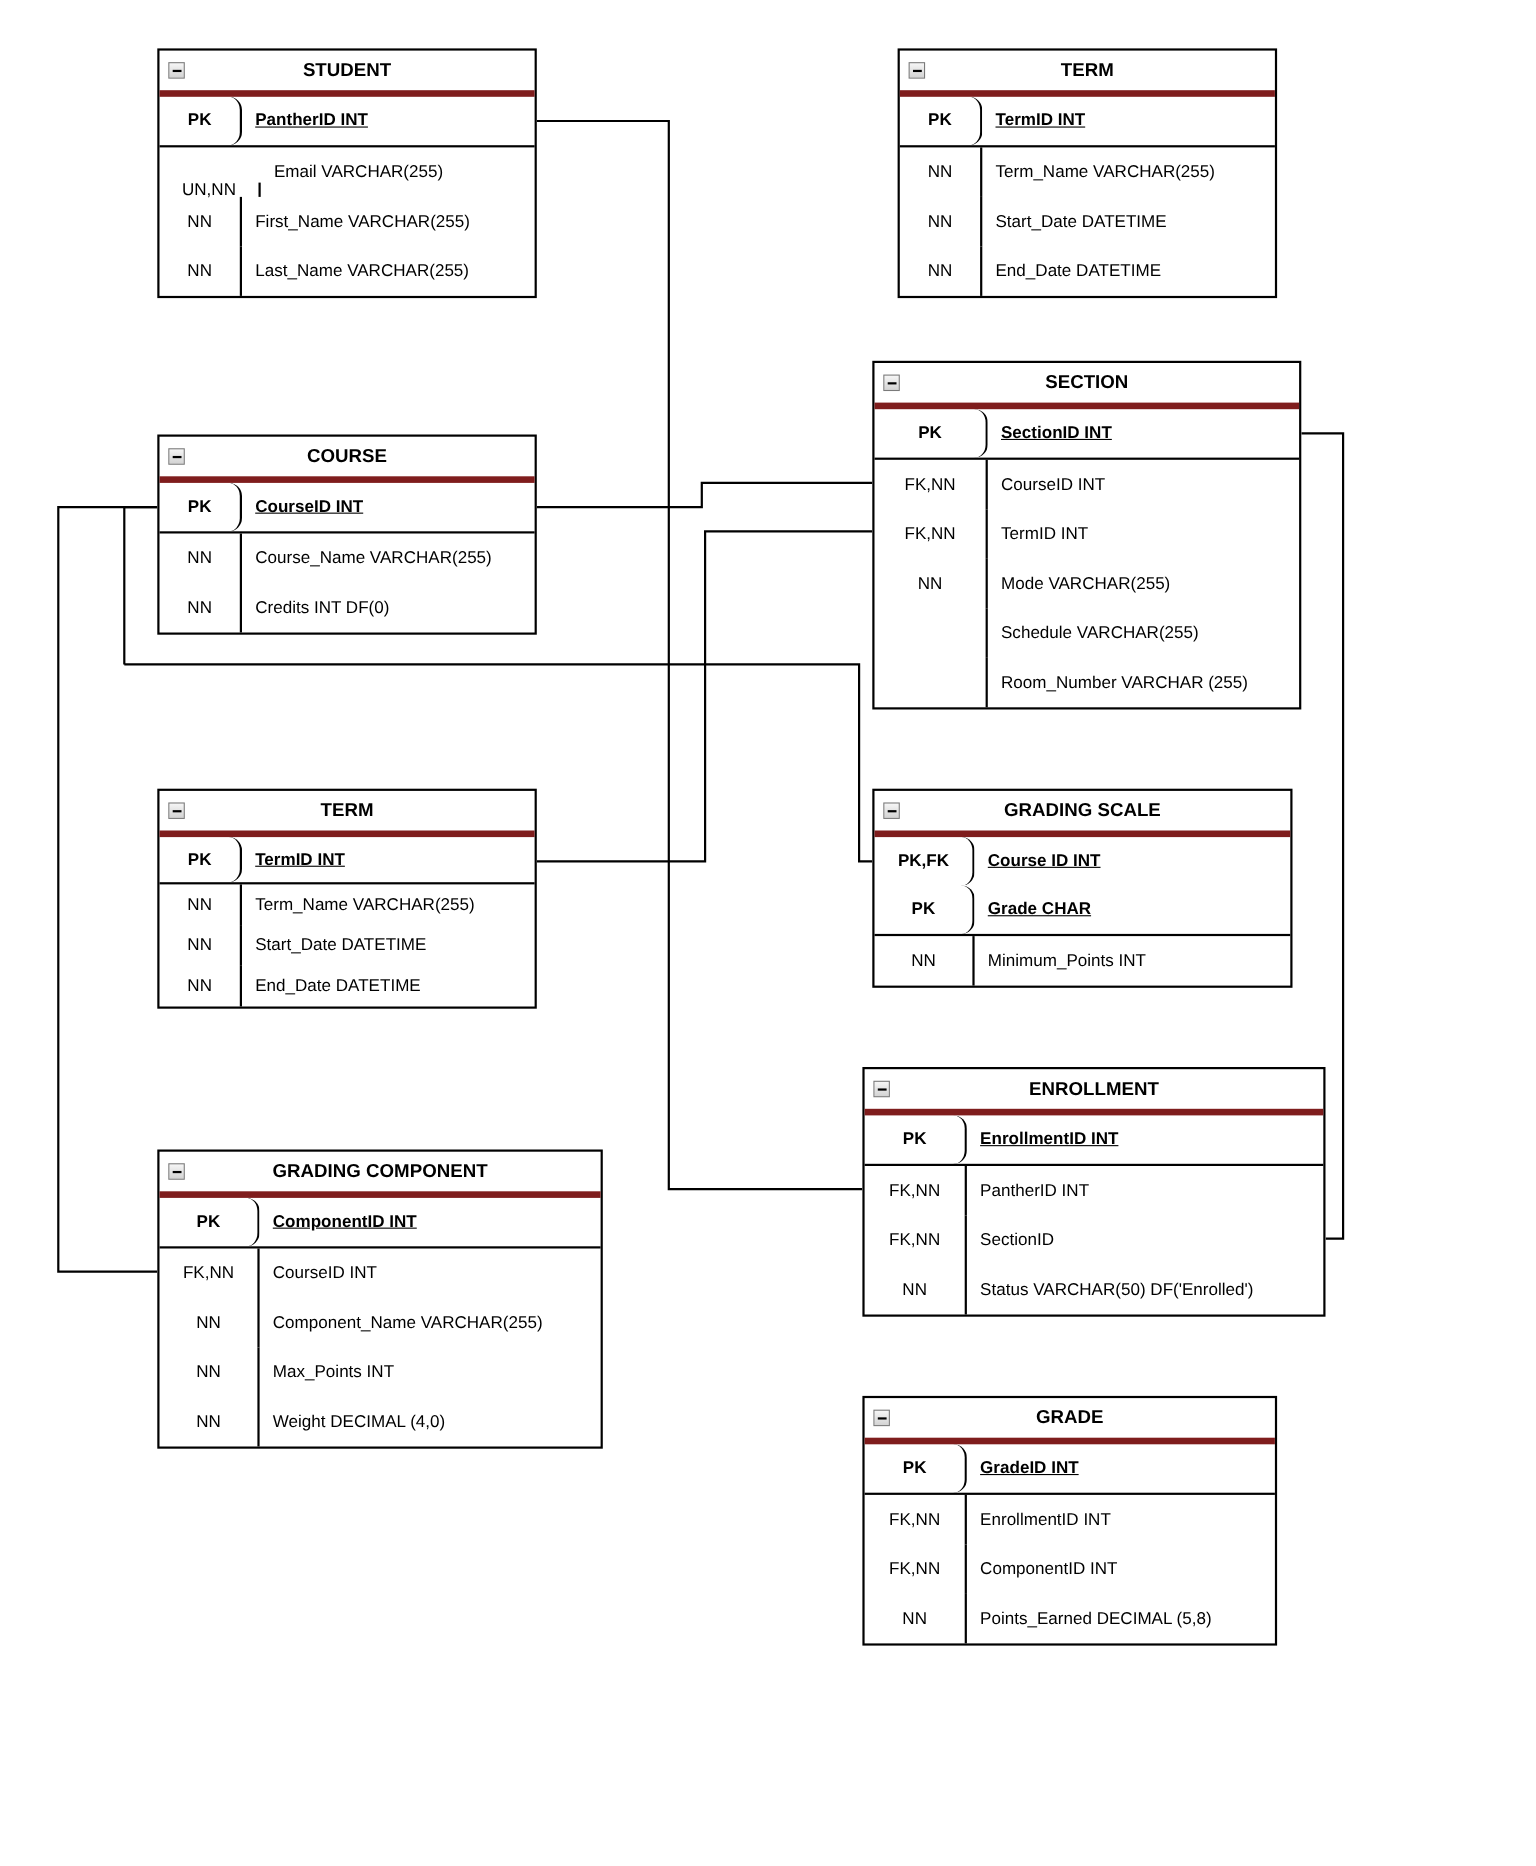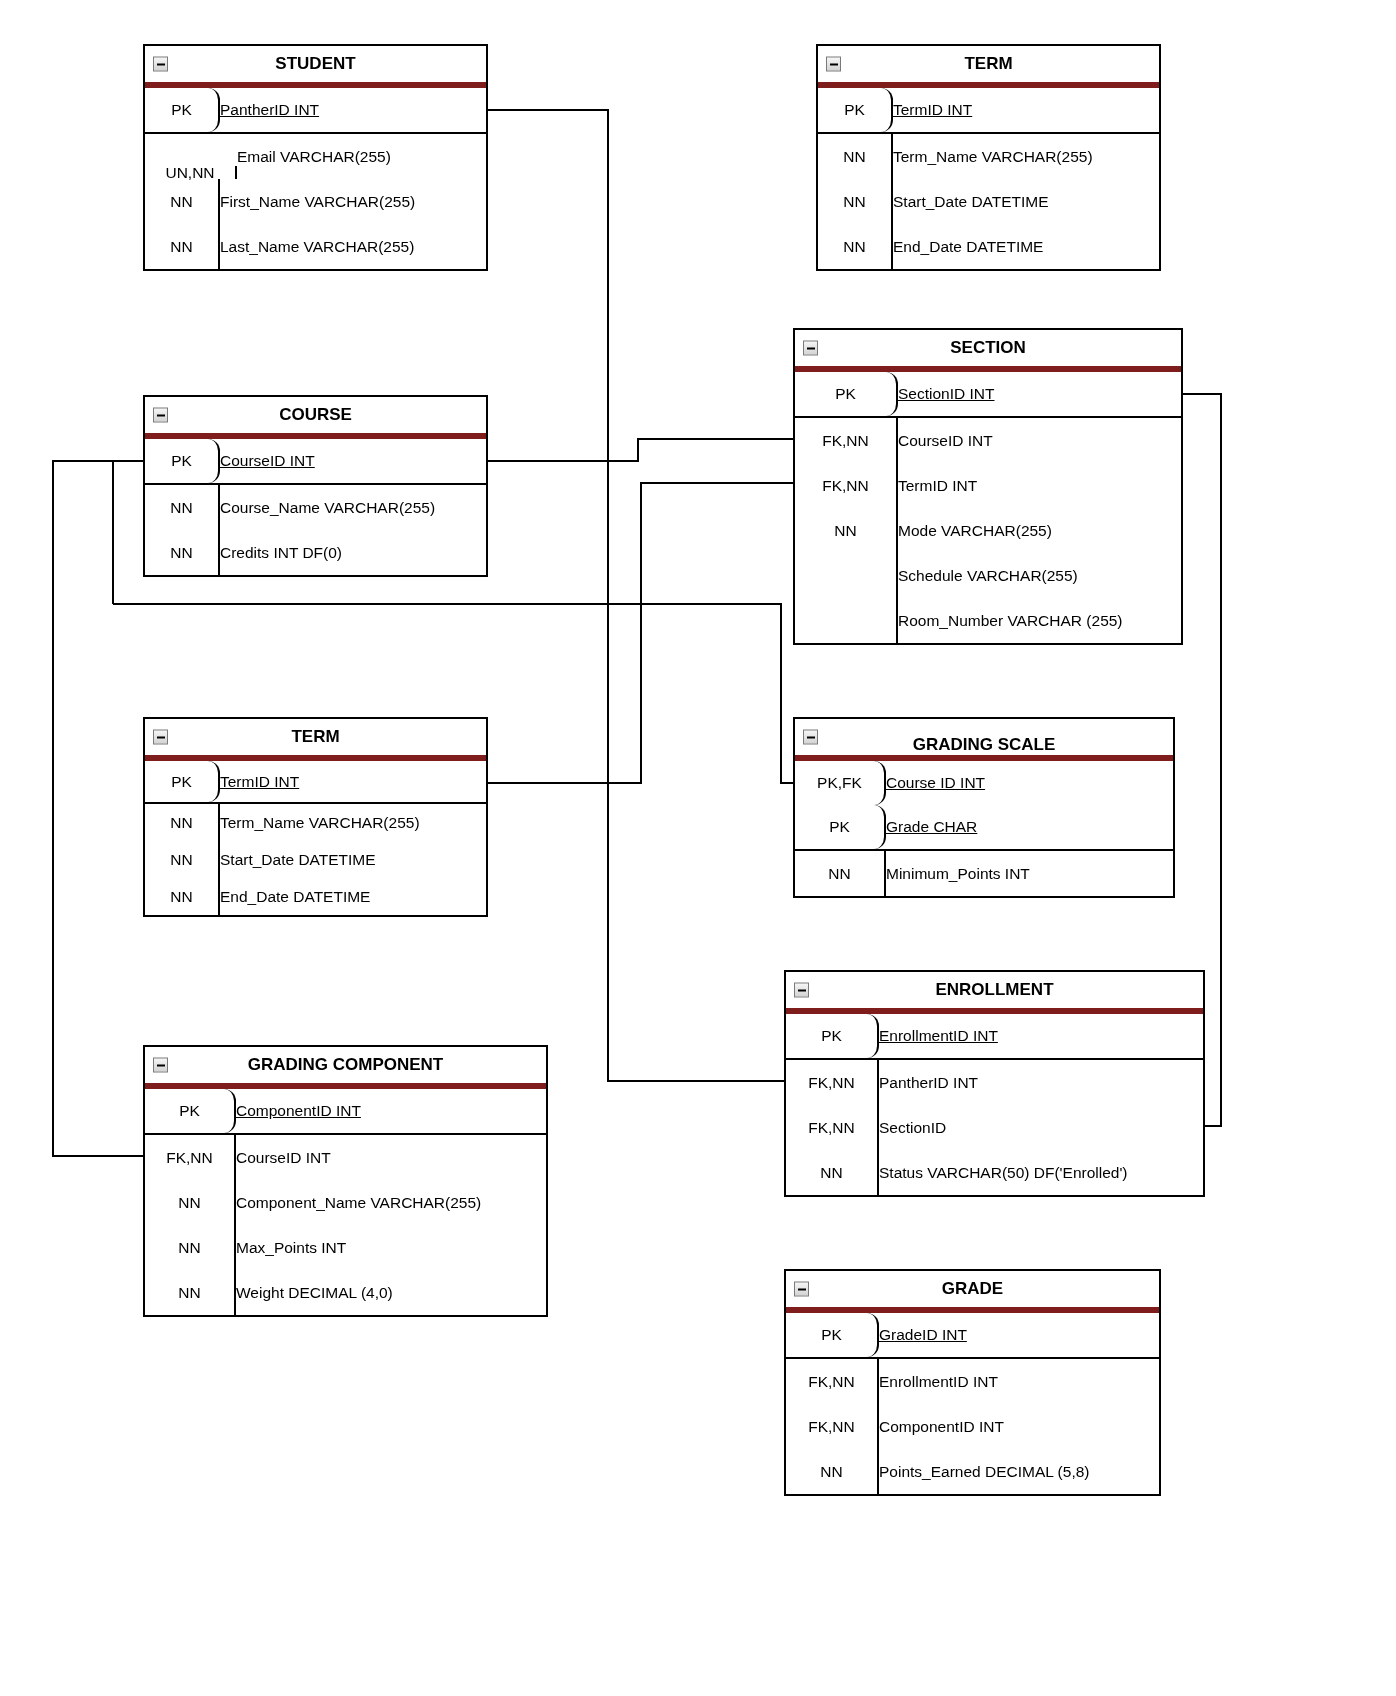--- a/index.html
+++ b/index.html
@@ -82,28 +82,28 @@
     font-size: 15.5px;
     color: #000000;
     align-self: stretch;
     display: flex;
     align-items: center;
     justify-content: center;
     flex: 0 0 auto;
   }
   .row .fld {
     box-sizing: border-box;
-    padding-left: 0;
+    padding-left: 12px;
     font-size: 15.5px;
     color: #000000;
     white-space: nowrap;
   }
   .pk-block .con,
   .pk-block .fld {
-    font-weight: normal;
+    font-weight: bold;
     border-radius: 12px;
   }
   .pk-block .fld {
     text-decoration: underline;
   }
 </style>
 </head>
 <body>
 
 <div id="canvas">
@@ -247,21 +247,21 @@
             <div class="con" style="width: 75px;">NN</div>
             <div class="fld">Start_Date DATETIME</div>
           </div>
           <div class="row" style="height: 37px;">
             <div class="con" style="width: 75px;">NN</div>
             <div class="fld">End_Date DATETIME</div>
           </div>
         </div>
       </div>
       <div class="entity" style="left: 793px; top: 717px; width: 382px;">
-        <div class="entity-header" style="height: 42px; align-items: flex-end;">
+        <div class="entity-header" style="height: 42px;">
           <span class="collapse-icon"></span>
           <span>GRADING SCALE</span>
         </div>
         <div class="pk-block">
           <div class="row" style="height: 44px;">
             <div class="con" style="width: 91px;">PK,FK</div>
             <div class="fld">Course ID INT</div>
           </div>
           <div class="row" style="height: 44px;">
             <div class="con" style="width: 91px;">PK</div>

